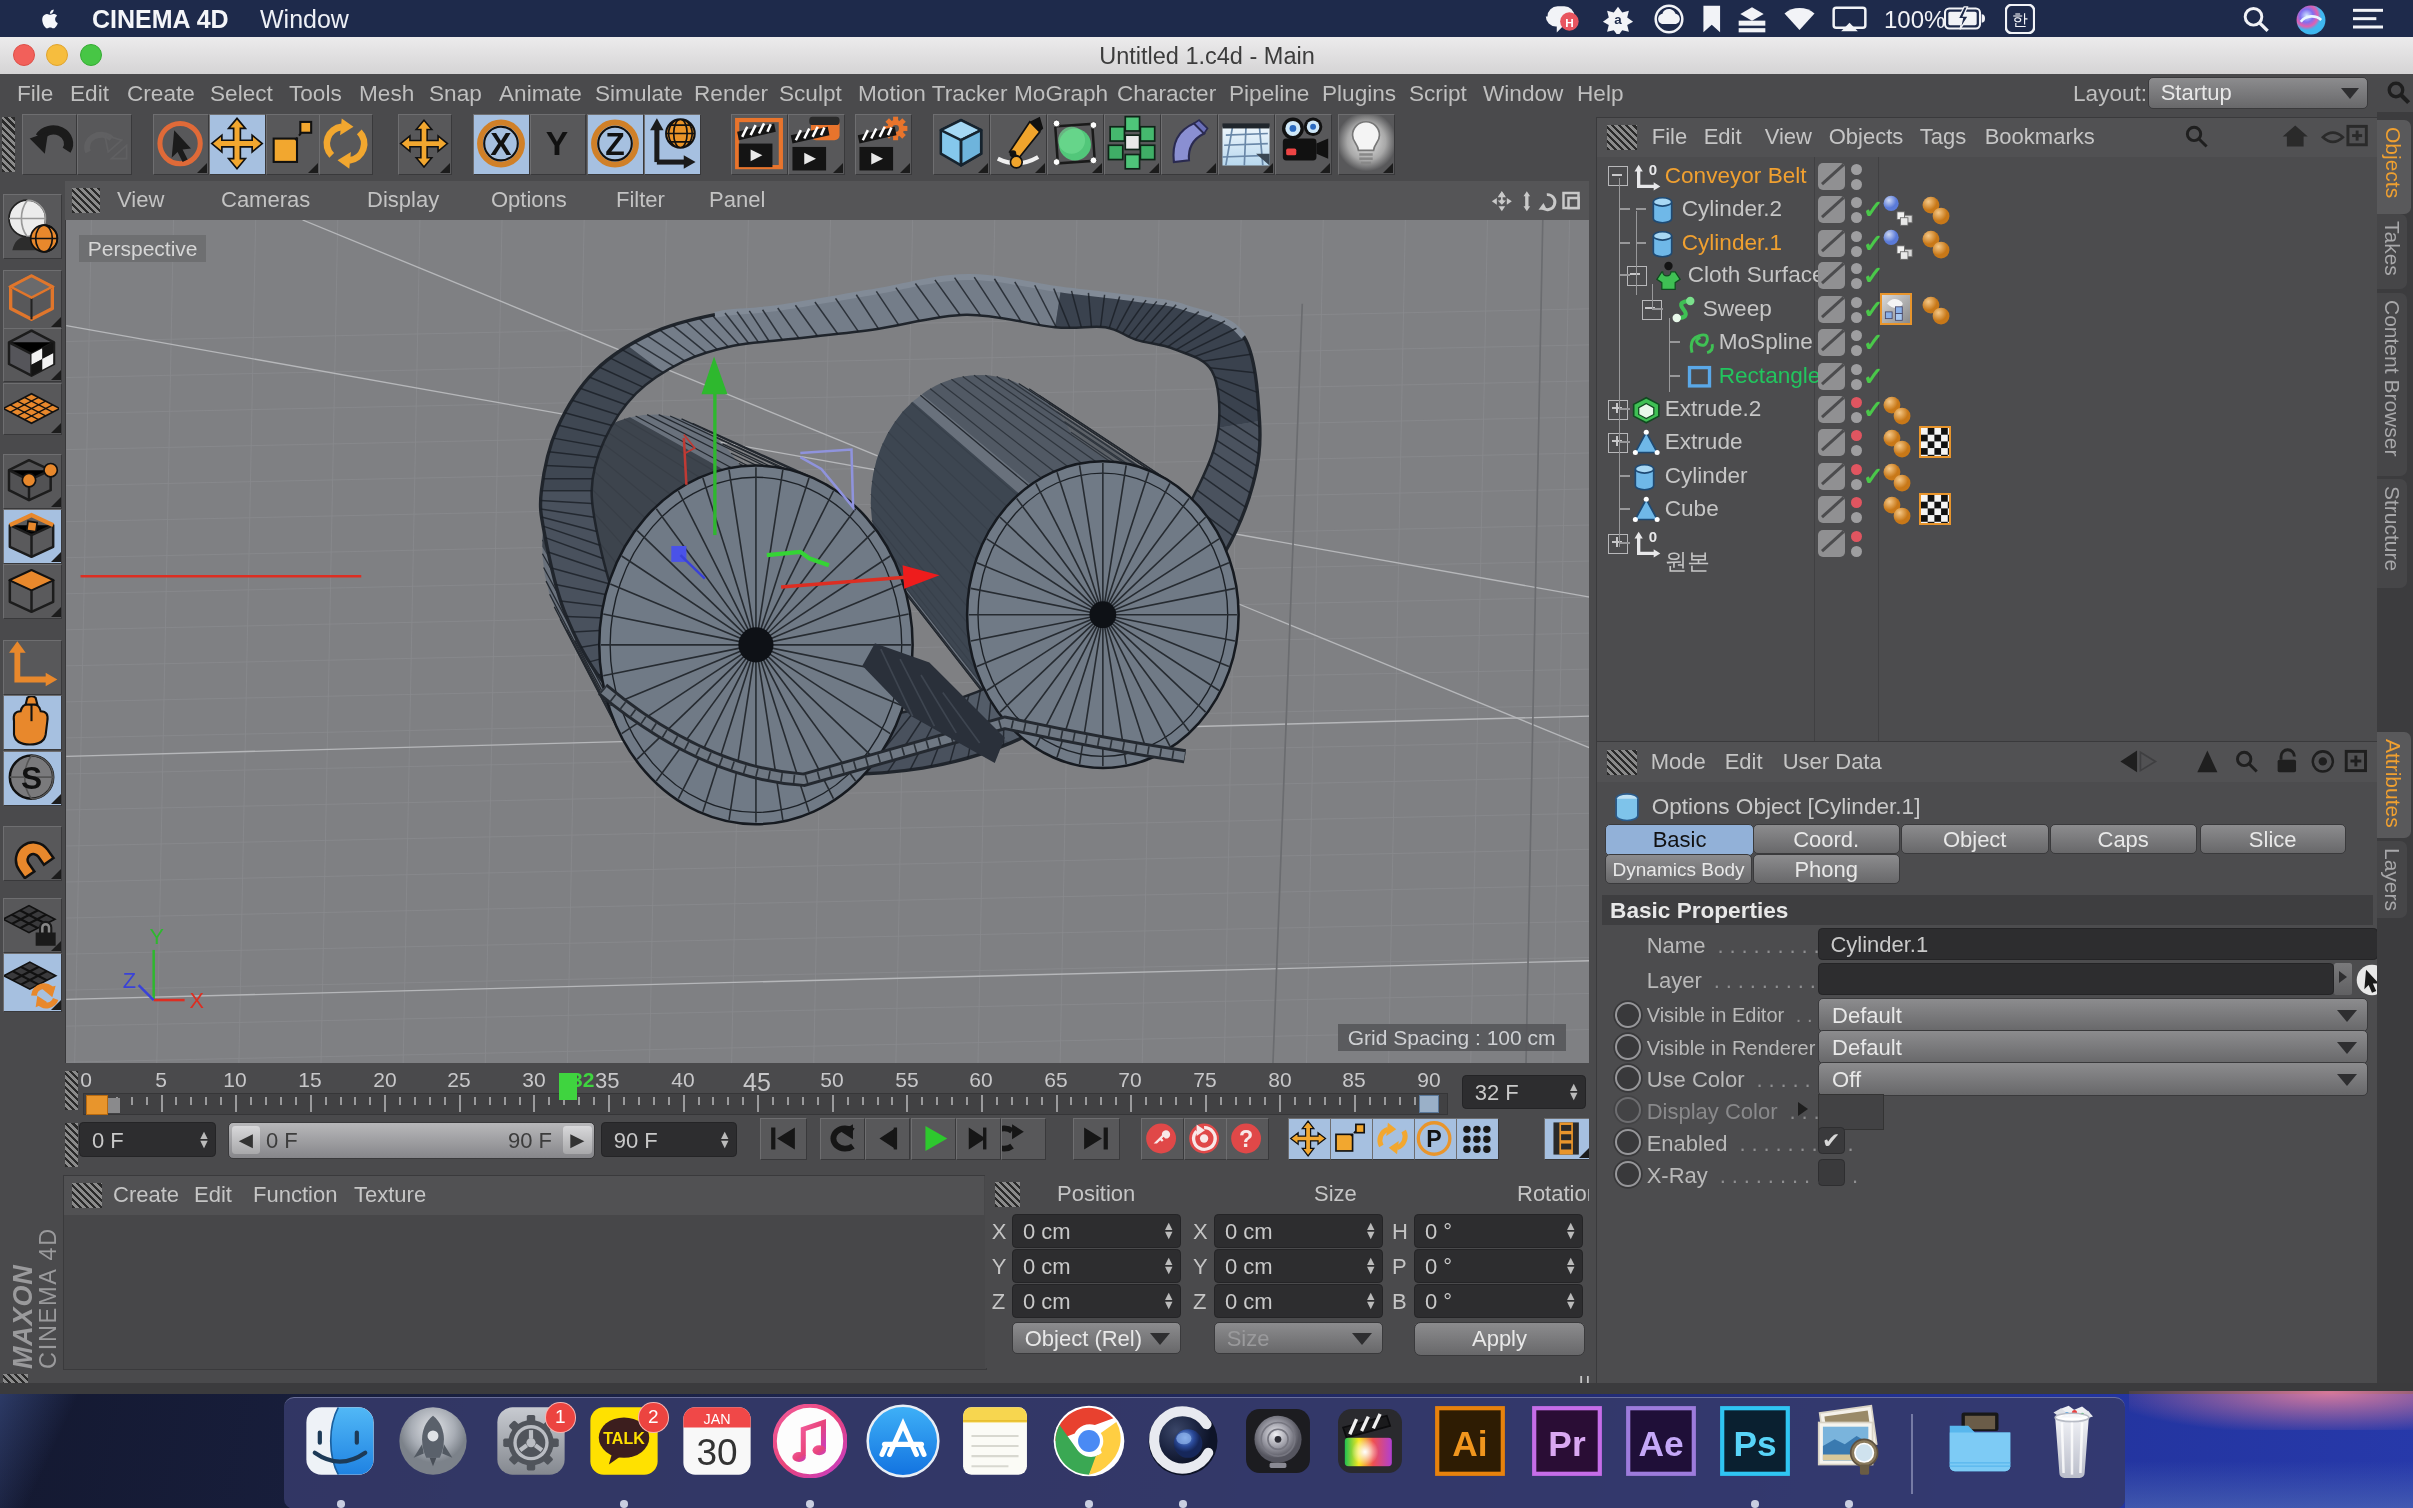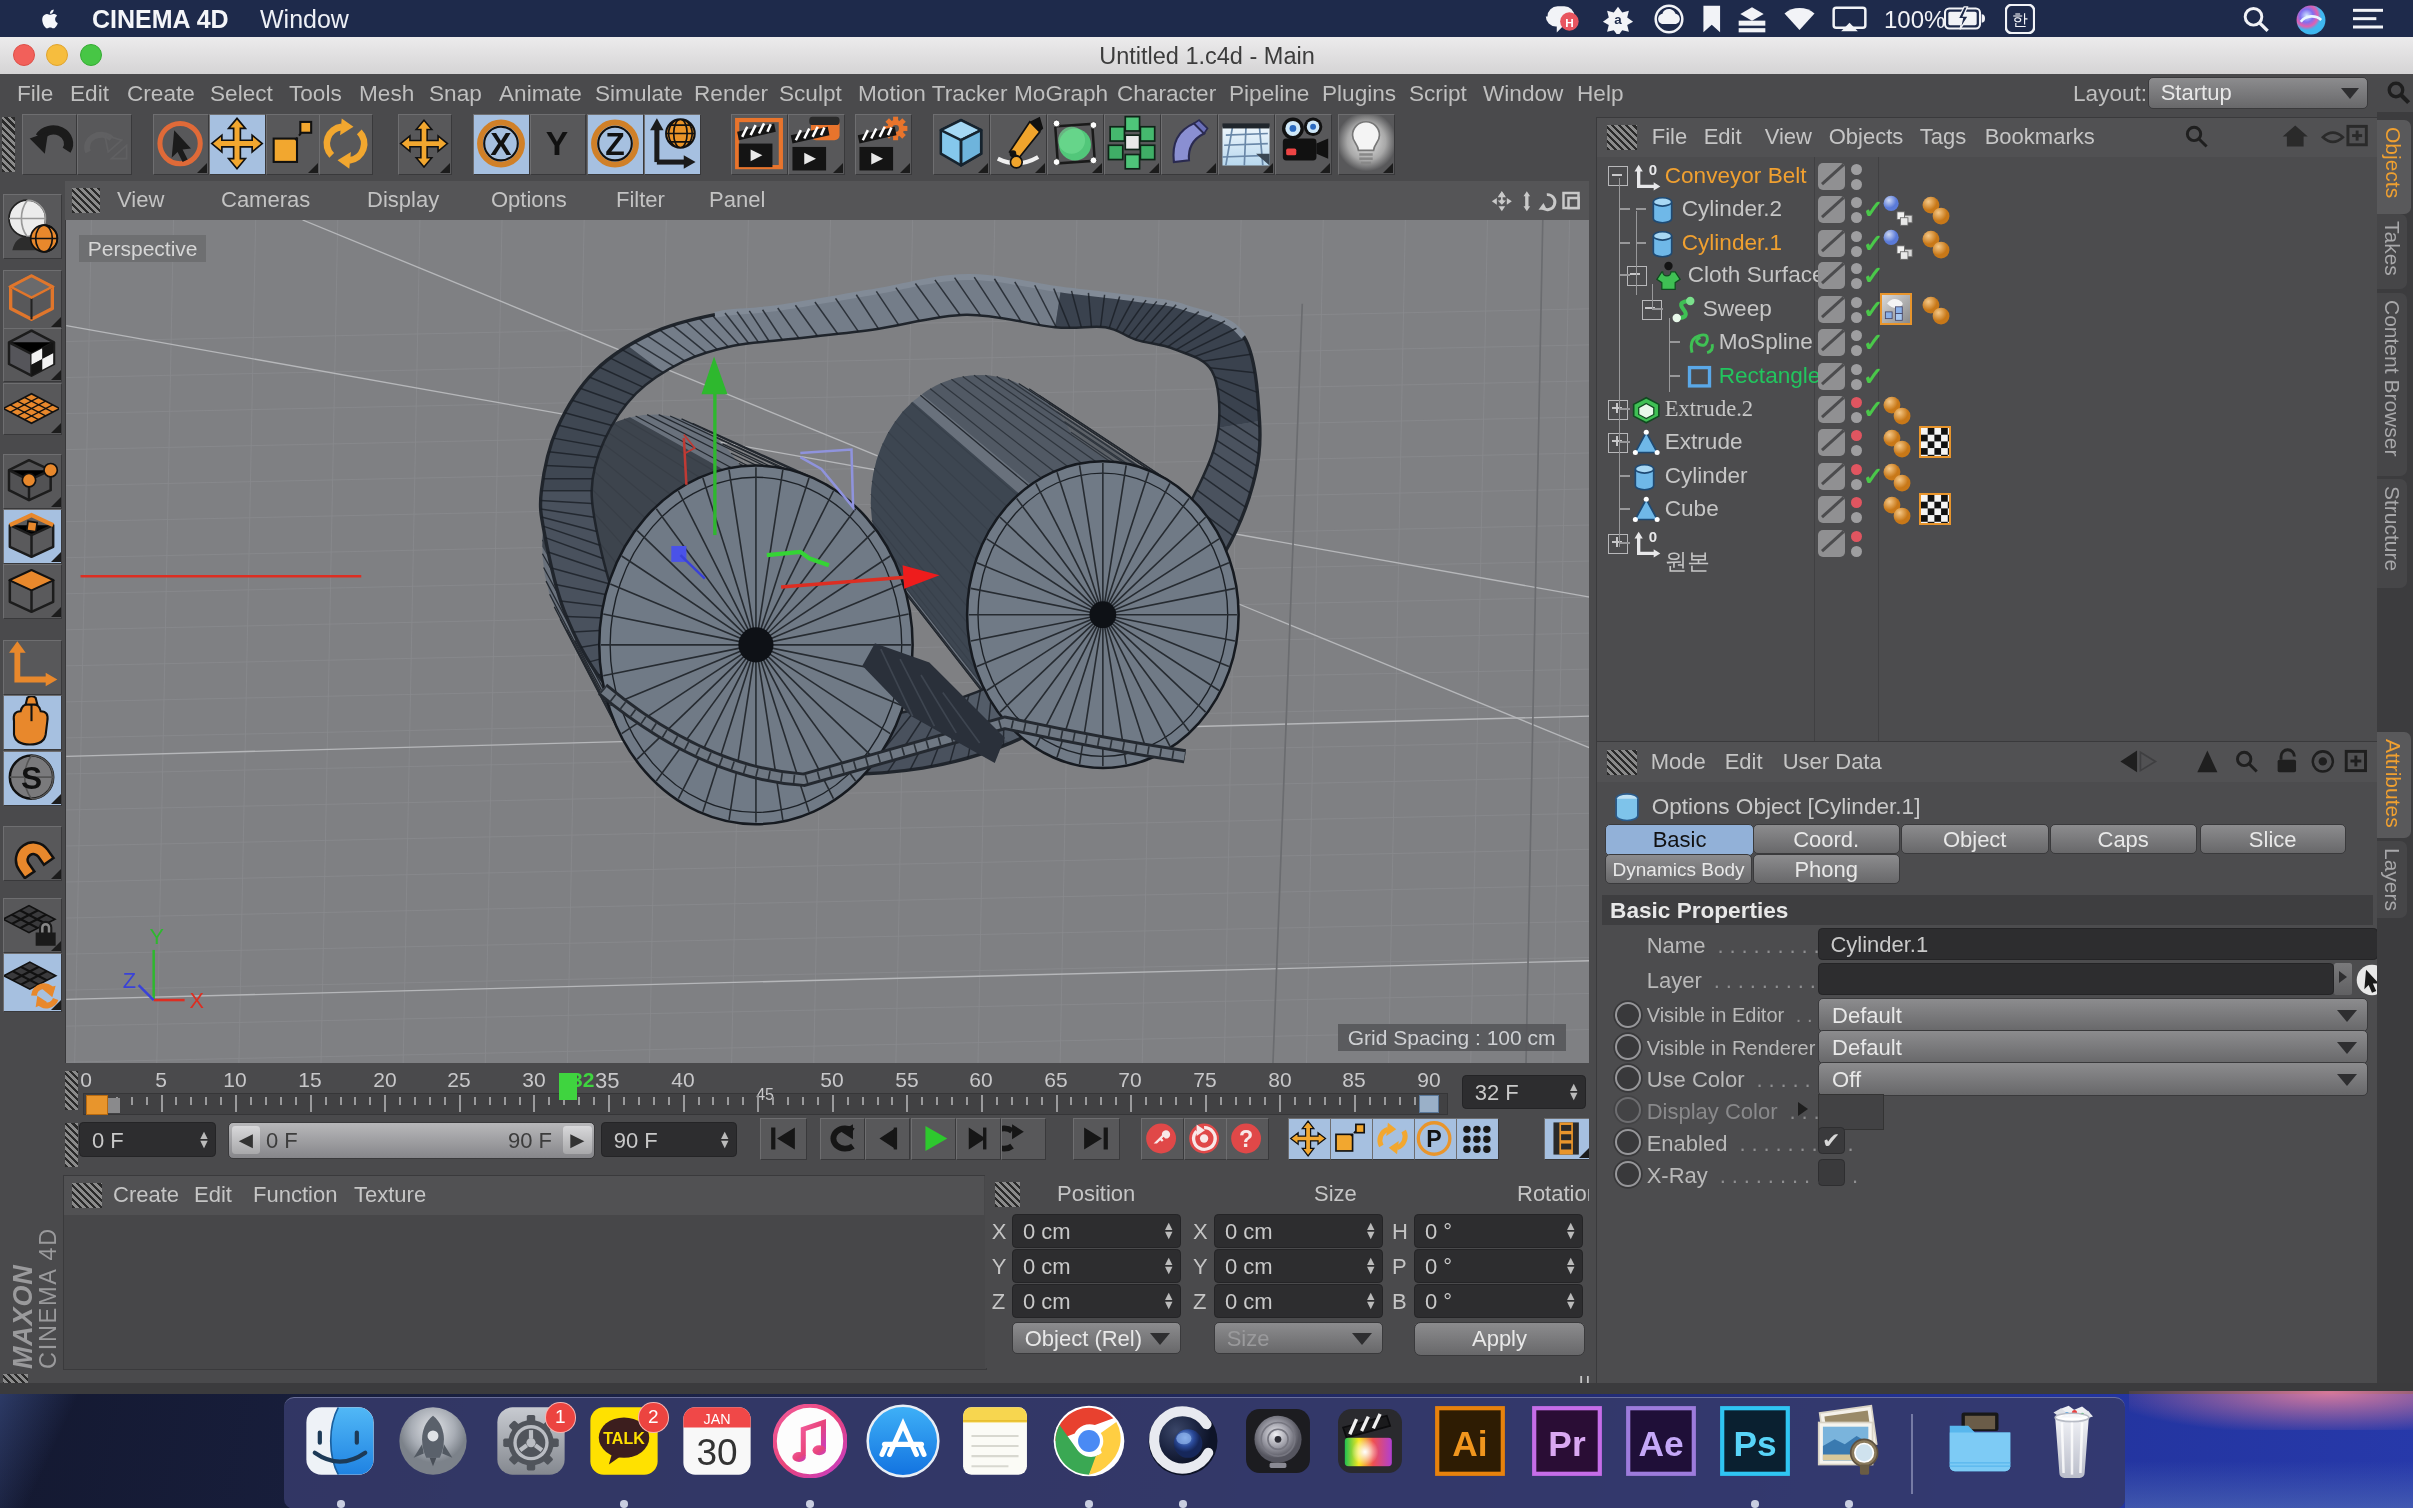--- a/index.html
+++ b/index.html
@@ -881,21 +881,21 @@
 <div class="a" style="left:18.4px;top:30px;width:1363px;height:20px;background:#414143;border:0.8px solid #363638;"></div>
 <div class="a" id="ruler" style="left:0;top:0;width:1425px;height:52px;">
       <span class="a" style="left:4.2px;top:5px;width:34px;text-align:center;color:#c8c8ca;font-size:21px;">0</span>
       <span class="a" style="left:79px;top:5px;width:34px;text-align:center;color:#c8c8ca;font-size:21px;">5</span>
       <span class="a" style="left:153px;top:5px;width:34px;text-align:center;color:#c8c8ca;font-size:21px;">10</span>
       <span class="a" style="left:228px;top:5px;width:34px;text-align:center;color:#c8c8ca;font-size:21px;">15</span>
       <span class="a" style="left:303px;top:5px;width:34px;text-align:center;color:#c8c8ca;font-size:21px;">20</span>
       <span class="a" style="left:377px;top:5px;width:34px;text-align:center;color:#c8c8ca;font-size:21px;">25</span>
       <span class="a" style="left:452px;top:5px;width:34px;text-align:center;color:#c8c8ca;font-size:21px;">30</span>
       <span class="a" style="left:601px;top:5px;width:34px;text-align:center;color:#c8c8ca;font-size:21px;">40</span>
-      <span class="a" style="left:675px;top:5px;width:34px;text-align:right;color:#c8c8ca;font-size:16px;margin-top:18px;">45</span>
+      <span class="a" style="left:675px;top:5px;width:34px;text-align:center;color:#c8c8ca;font-size:25px;">45</span>
       <span class="a" style="left:750px;top:5px;width:34px;text-align:center;color:#c8c8ca;font-size:21px;">50</span>
       <span class="a" style="left:825px;top:5px;width:34px;text-align:center;color:#c8c8ca;font-size:21px;">55</span>
       <span class="a" style="left:899px;top:5px;width:34px;text-align:center;color:#c8c8ca;font-size:21px;">60</span>
       <span class="a" style="left:974px;top:5px;width:34px;text-align:center;color:#c8c8ca;font-size:21px;">65</span>
       <span class="a" style="left:1048px;top:5px;width:34px;text-align:center;color:#c8c8ca;font-size:21px;">70</span>
       <span class="a" style="left:1123px;top:5px;width:34px;text-align:center;color:#c8c8ca;font-size:21px;">75</span>
       <span class="a" style="left:1198px;top:5px;width:34px;text-align:center;color:#c8c8ca;font-size:21px;">80</span>
       <span class="a" style="left:1272px;top:5px;width:34px;text-align:center;color:#c8c8ca;font-size:21px;">85</span>
       <span class="a" style="left:1347px;top:5px;width:34px;text-align:center;color:#c8c8ca;font-size:21px;">90</span>
       <span class="a" style="left:506px;top:5px;color:#3fd43f;font-size:21px;font-weight:bold;">32</span>
@@ -1352,21 +1352,21 @@
           <div class="dot" style="left:254px;top:4.2px;background:#9e9ea0;"></div>
           <div class="dot" style="left:254px;top:19px;"></div>
           <div class="chk">✓</div>
         </div>
         <div class="trow" style="top:236px;">
           <div class="ebox plus" style="left:11.7px;top:6.7px;"></div>
           <svg class="a" style="left:35px;top:2.5px;" width="28.5" height="28.5" viewBox="0 0 34 34">
             <polygon points="17,2 32,10 32,24 17,32 2,24 2,10" fill="#3fc054" stroke="#114a20" stroke-width="2"></polygon>
             <polygon points="17,9 26,14 26,22 17,27 8,22 8,14" fill="#e8f8ea" stroke="#114a20" stroke-width="1.5"></polygon>
           </svg>
-          <span class="a" style="left:68px;top:3.4px;color:#c6c6c6;font-family:Liberation Serif, serif;">Extrude.2</span>
+          <span class="a" style="left:68px;top:3.4px;color:#c6c6c6;">Extrude.2</span>
           <div class="vsq"></div>
           <div class="dot" style="left:254px;top:4.2px;background:#e05560;"></div>
           <div class="dot" style="left:254px;top:19px;"></div>
           <div class="chk">✓</div>
           <svg class="a" style="left:283px;top:1.7px;" width="34" height="32" viewBox="0 0 40 38">
             <defs>
               <radialGradient id="ph350" cx="35%" cy="30%">
                 <stop offset="0%" stop-color="#f4c888"></stop>
                 <stop offset="100%" stop-color="#c87818"></stop>
               </radialGradient>

